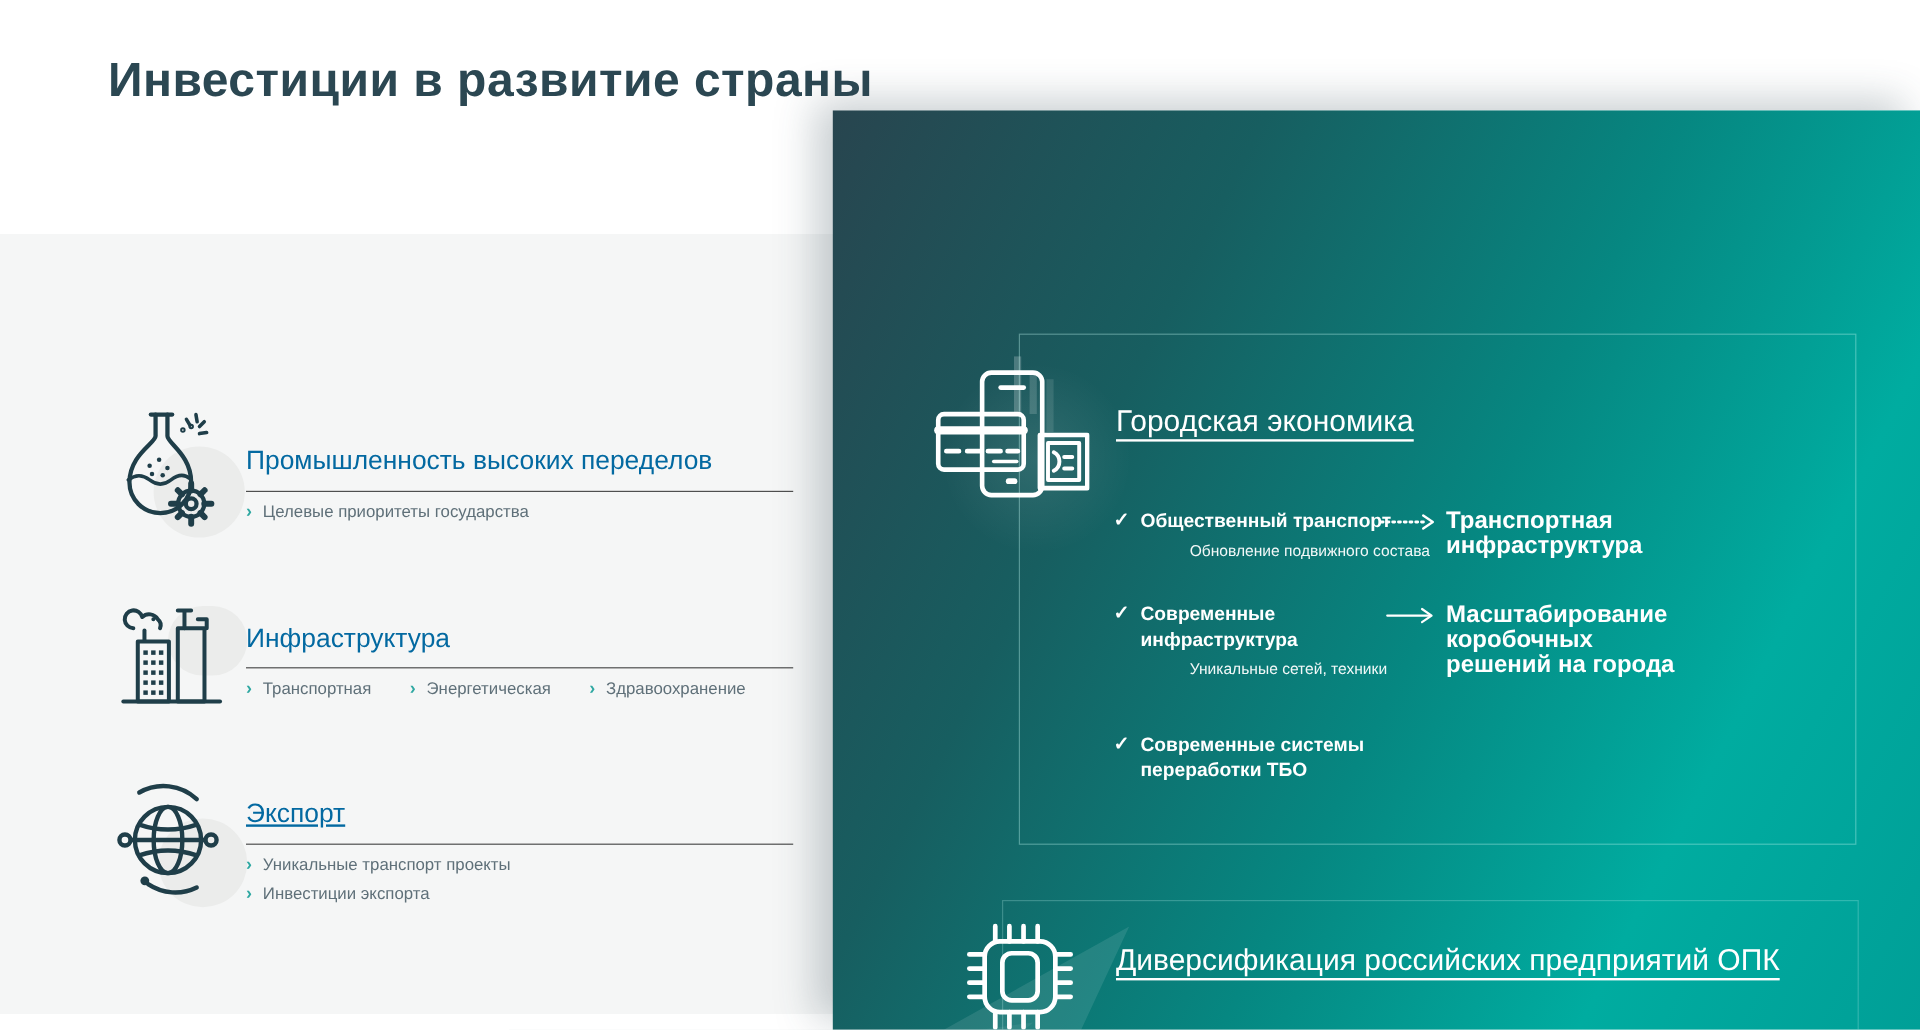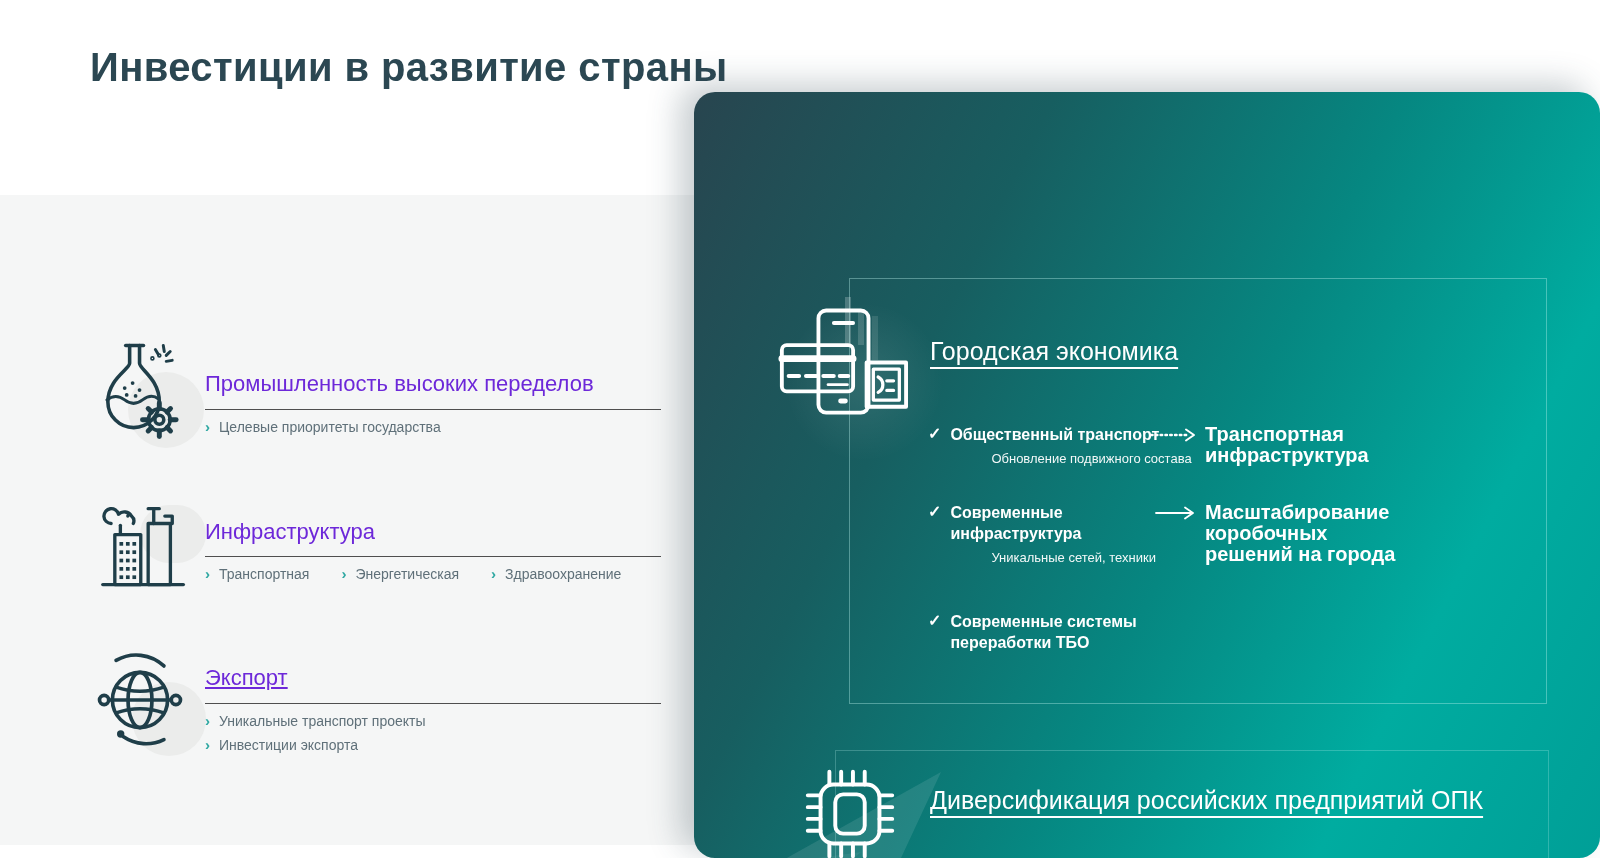--- a/index.html
+++ b/index.html
@@ -10,35 +10,34 @@
     -webkit-font-smoothing:antialiased;
   }
   
   .gray-block{position:absolute;left:0;top:195px;width:1600px;height:650px;background:#f5f6f6;}
   .page-title{
     position:absolute;left:90px;top:18px;
     font-size:40px;font-weight:800;color:#2b4752;letter-spacing:.4px;
   }
   .icon-shadow{position:absolute;background:#ebeceb;border-radius:50%;}
   .section-title{
-    position:absolute;font-size:22px;font-weight:400;color:#6d28d9;white-space:nowrap;
+    position:absolute;font-size:22px;font-weight:400;color:#0369a1;white-space:nowrap;
   }
   .rule{position:absolute;height:1px;background:#4f4f4f;width:456px;}
   .links-row{position:absolute;display:flex;gap:32px;}
   .link{display:flex;align-items:baseline;gap:9px;font-size:14px;color:#5f7079;white-space:nowrap;cursor:pointer;}
   .chev{color:#2fa8a2;font-weight:700;font-size:15px;}
   .lefticon{position:absolute;}
   .lefticon svg{display:block;}
   
   .panel{
     position:absolute;left:694px;top:92px;width:906px;height:766px;overflow:hidden;
     background:linear-gradient(117deg,#28454f 0%, #175e60 28%, #068781 55%, #00aca0 78%, #009f97 100%);
     box-shadow:-14px -8px 32px rgba(55,75,85,.28);
     color:#fff;
-    border-radius:21px;
   }
   .inner-box{position:absolute;border:1px solid rgba(190,245,240,.38);}
   .box1{left:155px;top:186px;width:696px;height:424px;}
   .box2{left:141px;top:658px;width:712px;height:230px;border-color:rgba(190,245,240,.25);}
   .deco-bar{position:absolute;background:rgba(255,255,255,.22);width:6px;}
   .glow{position:absolute;border-radius:50%;background:radial-gradient(circle, rgba(255,255,255,.10) 0%, rgba(255,255,255,0) 70%);}
   .panel-heading{
     position:absolute;font-size:25px;font-weight:500;color:#fff;white-space:nowrap;cursor:pointer;
     text-decoration:underline;text-decoration-thickness:2px;text-underline-offset:7px;
   }

